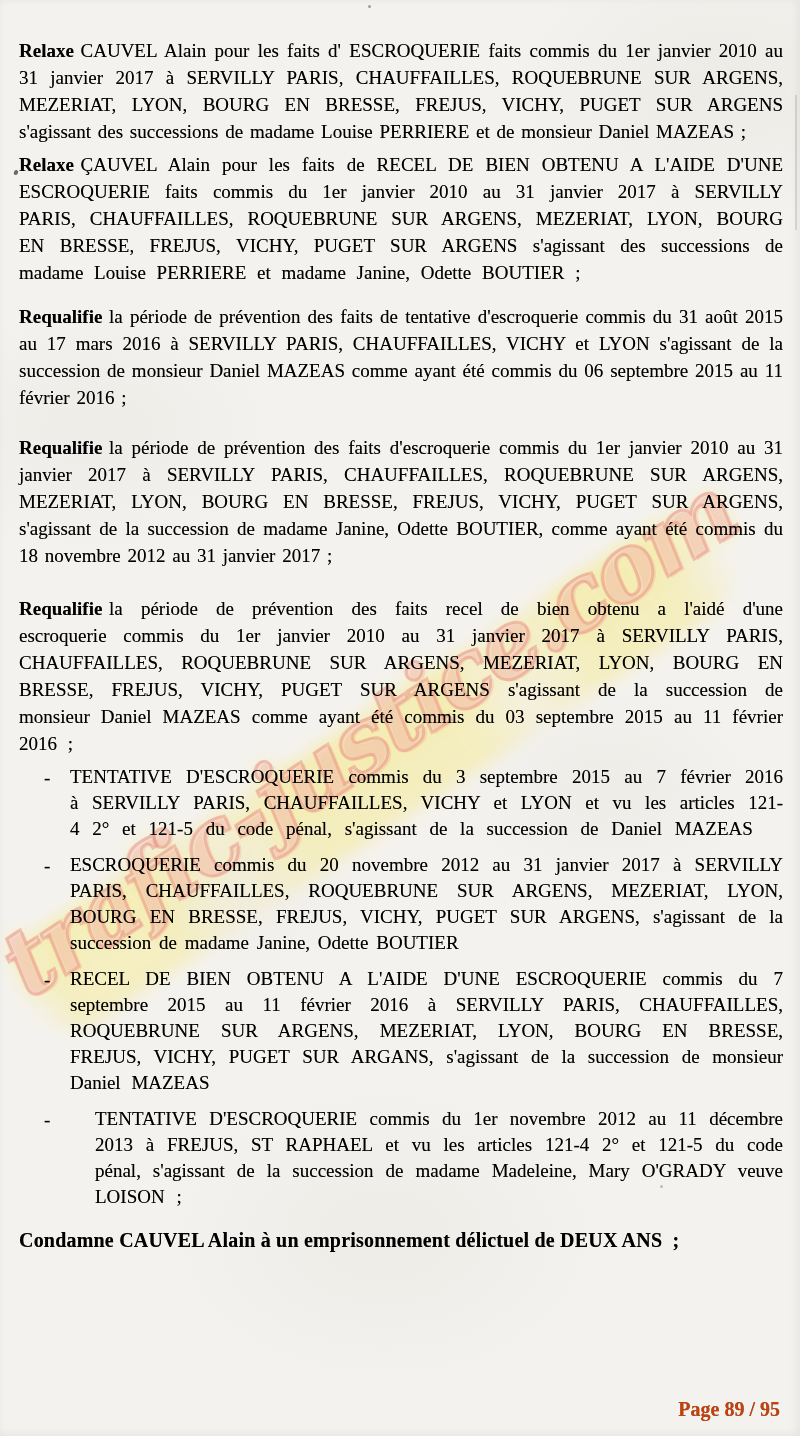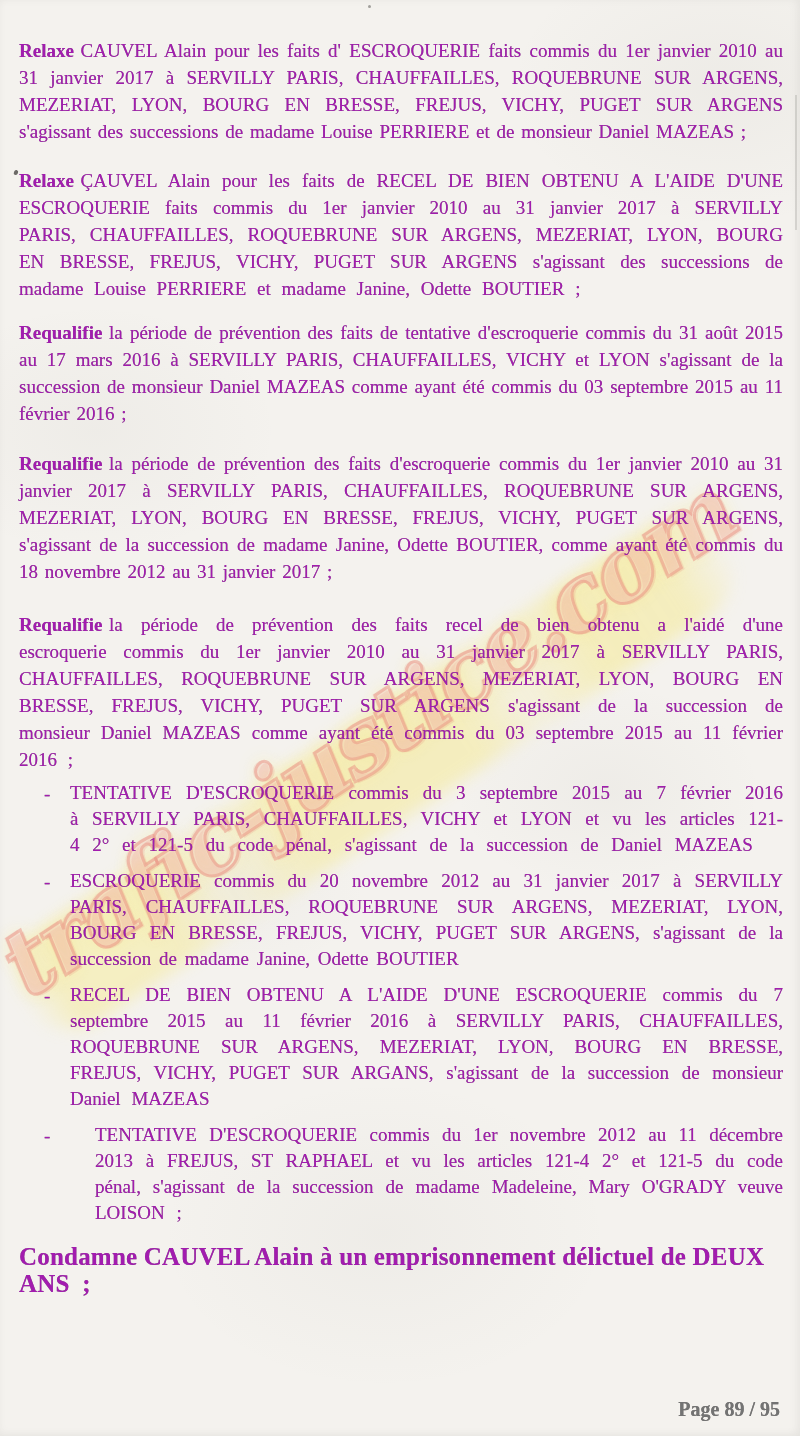--- a/index.html
+++ b/index.html
@@ -73,32 +73,32 @@
     transform-origin: 12px 113px;
     opacity: .92;
   }
 
   
   .content {
     position: absolute;
     left: 19px; top: 37px;
     width: 764px;
     z-index: 2;
-    color: #a21caf;
+    color: #000000;
     font-size: 19px;
     line-height: 27px;
     text-shadow: 0 0 0.6px rgba(45,42,38,0.55);
   }
   .para {
     margin: 0;
     text-align: justify;
   }
   .para .lead { margin-right: 0.35em; }
   .p1 { word-spacing: 2px; }
-  .p2 { margin-top: 22px; word-spacing: 6px; }
+  .p2 { margin-top: 6px; word-spacing: 6px; }
   .p3 { margin-top: 17px; word-spacing: 2px; }
   .p4 { margin-top: 23px; word-spacing: 2px; }
   .p5 { margin-top: 26px; word-spacing: 6px; }
 
   .declare-heading {
     margin: 11px 0 0 0;
     font-weight: bold;
     font-size: 19.5px;
     letter-spacing: 0.2px;
   }
@@ -120,33 +120,33 @@
     line-height: 26px;
   }
   .b1 p { word-spacing: 8px; }
   .b2 p { word-spacing: 3px; }
   .b3 p { word-spacing: 6px; }
   .b4 p { word-spacing: 7px; margin-left: 25px; }
 
   .condamne {
     margin: 17px 0 0 0;
     font-weight: bold;
-    font-size: 25px;
+    font-size: 20px;
     letter-spacing: 0.2px;
   }
 
   .footer {
     position: absolute;
     top: 1398px;
     right: 20px;
     z-index: 2;
     font-family: "Liberation Serif", serif;
     font-weight: bold;
     font-size: 20px;
-    color: #737373;
+    color: #c2410c;
     text-shadow: 0 0 0.6px rgba(45,42,38,0.55);
   }
 
   
   .speck1 { position: absolute; left: 14px; top: 170px; width: 4px; height: 5px; background: rgba(50,48,45,.7); border-radius: 50% 50% 60% 40%; transform: rotate(20deg); z-index: 2; }
   .speck2 { position: absolute; left: 368px; top: 5px; width: 3px; height: 3px; background: rgba(80,78,74,.5); border-radius: 50%; z-index: 2; }
   .speck3 { position: absolute; left: 660px; top: 1185px; width: 3px; height: 3px; background: rgba(90,88,84,.35); border-radius: 50%; z-index: 2; }
   .edge-line { position: absolute; left: 795px; top: 95px; width: 2px; height: 135px; background: rgba(90,88,84,.18); z-index: 2; }
 </style>
 </head>
@@ -158,21 +158,21 @@
     <div class="wm-glow"></div>
     <div class="wm-text">trafic-justice.com</div>
   </div>
 
   <div class="content">
 
     <p class="para p1"><b class="lead">Relaxe</b><span>CAUVEL Alain pour les faits d' ESCROQUERIE faits commis du 1er janvier 2010 au 31 janvier 2017 à SERVILLY PARIS, CHAUFFAILLES, ROQUEBRUNE SUR ARGENS, MEZERIAT, LYON, BOURG EN BRESSE, FREJUS, VICHY, PUGET SUR ARGENS s'agissant des successions de madame Louise PERRIERE et de monsieur Daniel MAZEAS ;</span></p>
 
     <p class="para p2"><b class="lead">Relaxe</b><span>ÇAUVEL Alain pour les faits de RECEL DE BIEN OBTENU A L'AIDE D'UNE ESCROQUERIE faits commis du 1er janvier 2010 au 31 janvier 2017 à SERVILLY PARIS, CHAUFFAILLES, ROQUEBRUNE SUR ARGENS, MEZERIAT, LYON, BOURG EN BRESSE, FREJUS, VICHY, PUGET SUR ARGENS s'agissant des successions de madame Louise PERRIERE et madame Janine, Odette BOUTIER ;</span></p>
 
-    <p class="para p3"><b class="lead">Requalifie</b><span>la période de prévention des faits de tentative d'escroquerie commis du 31 août 2015 au 17 mars 2016 à SERVILLY PARIS, CHAUFFAILLES, VICHY et LYON s'agissant de la succession de monsieur Daniel MAZEAS comme ayant été commis du 03 septembre 2015 au 11 février 2016 ;</span></p>
+    <p class="para p3"><b class="lead">Requalifie</b><span>la période de prévention des faits de tentative d'escroquerie commis du 31 août 2015 au 17 mars 2016 à SERVILLY PARIS, CHAUFFAILLES, VICHY et LYON s'agissant de la succession de monsieur Daniel MAZEAS comme ayant été commis du 06 septembre 2015 au 11 février 2016 ;</span></p>
 
     <p class="para p4"><b class="lead">Requalifie</b><span>la période de prévention des faits d'escroquerie commis du 1er janvier 2010 au 31 janvier 2017 à SERVILLY PARIS, CHAUFFAILLES, ROQUEBRUNE SUR ARGENS, MEZERIAT, LYON, BOURG EN BRESSE, FREJUS, VICHY, PUGET SUR ARGENS, s'agissant de la succession de madame Janine, Odette BOUTIER, comme ayant été commis du 18 novembre 2012 au 31 janvier 2017 ;</span></p>
 
     <p class="para p5"><b class="lead">Requalifie</b><span>la période de prévention des faits recel de bien obtenu a l'aidé d'une escroquerie commis du 1er janvier 2010 au 31 janvier 2017 à SERVILLY PARIS, CHAUFFAILLES, ROQUEBRUNE SUR ARGENS, MEZERIAT, LYON, BOURG EN BRESSE, FREJUS, VICHY, PUGET SUR ARGENS s'agissant de la succession de monsieur Daniel MAZEAS comme ayant été commis du 03 septembre 2015 au 11 février 2016 ;</span></p>
 
 
     <div class="bullets">
       <div class="bullet first b1">
         <span class="dash">-</span>
         <p>TENTATIVE D'ESCROQUERIE commis du 3 septembre 2015 au 7 février 2016 à SERVILLY PARIS, CHAUFFAILLES, VICHY et LYON et vu les articles 121-4 2° et 121-5 du code pénal, s'agissant de la succession de Daniel MAZEAS</p>

